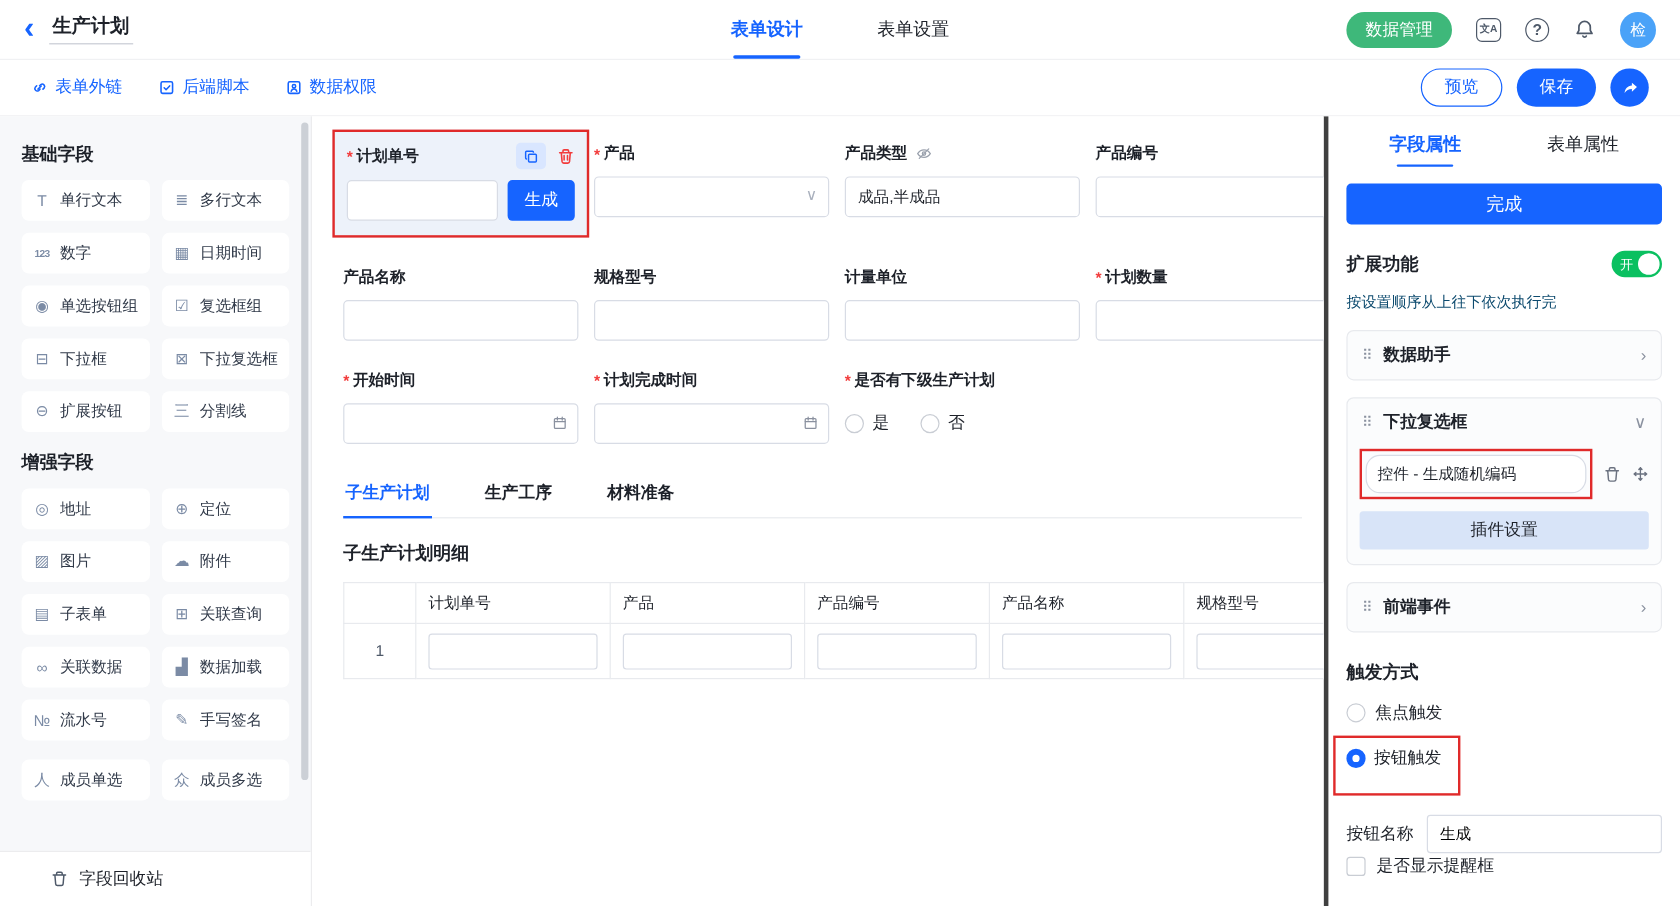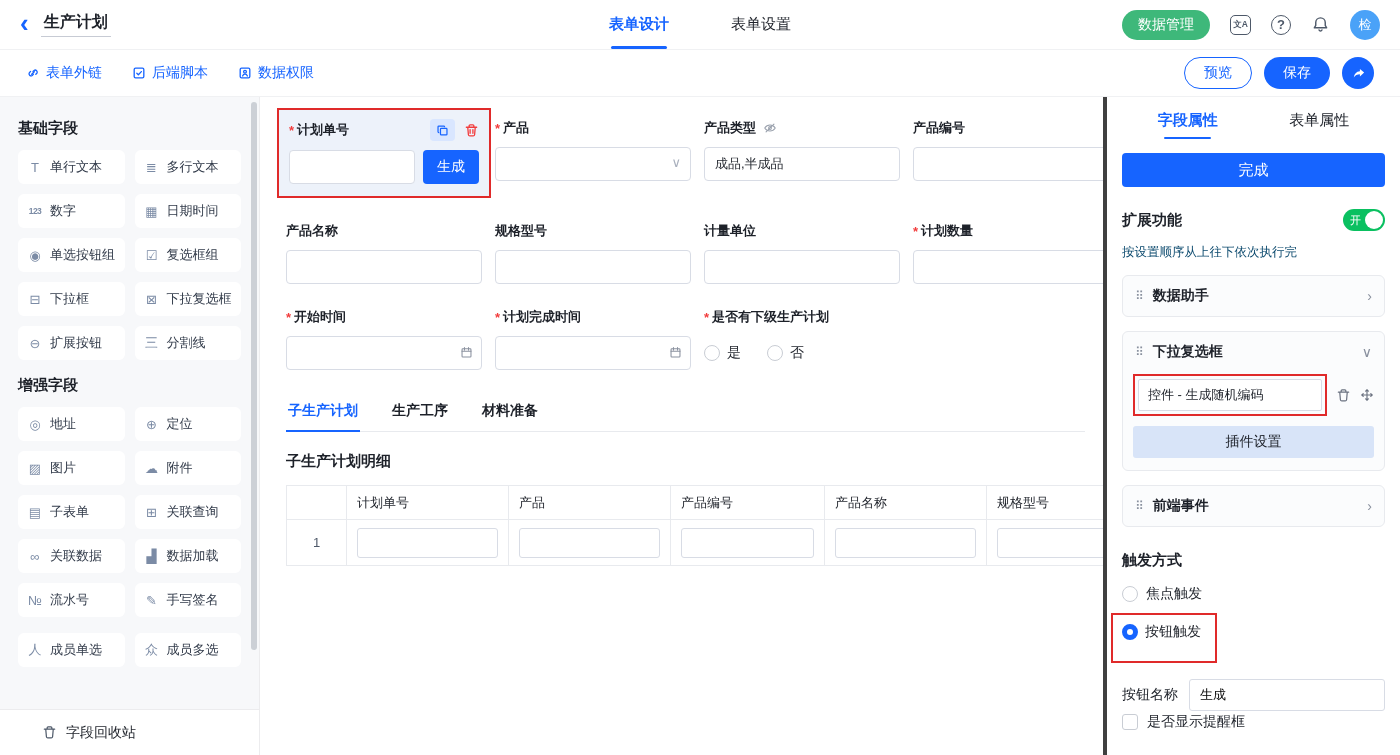--- a/index.html
+++ b/index.html
@@ -64,21 +64,21 @@
 .plan-icons{margin-left:auto;display:flex;align-items:center;gap:9px}
 .copy-btn{width:25px;height:22px;background:#d9e6ff;border-radius:4px;display:flex;align-items:center;justify-content:center;color:#1664ff;border:none;padding:0}
 .trash-red{color:#f23c3c;cursor:pointer}
 .plan-row{display:flex;gap:8px}
 .plan-row .inp{flex:1;min-width:0}
 .btn-gen{width:56px;height:34px;background:#1664ff;color:#fff;border:none;border-radius:4px;font-size:14px;flex:none}
 .radio-line{display:flex;gap:26px;align-items:center;height:34px}
 .radio{display:flex;align-items:center;gap:7px;font-size:14px;cursor:pointer}
 .rdot{width:16px;height:16px;border-radius:50%;border:1px solid #c9cdd4;background:#fff;flex:none}
 .rdot.sel{border:5px solid #1664ff}
-.sub-tabs{display:flex;gap:30px;margin-top:26px;border-bottom:1px solid #e8eaee;margin-right:18px}
+.sub-tabs{display:flex;gap:42px;margin-top:26px;border-bottom:1px solid #e8eaee;margin-right:18px}
 .stab{padding:6px 2px 11px;font-size:14px;position:relative;cursor:pointer;font-weight:600;color:#1d2129}
 .stab.active{color:#1664ff}
 .stab.active::after{content:"";position:absolute;left:0;right:0;bottom:-1px;height:2px;background:#1664ff}
 .subtable-title{font-size:15px;font-weight:700;margin:20px 0 14px}
 table.sub{border-collapse:collapse;table-layout:fixed;width:872px}
 .sub th,.sub td{border:1px solid #e8eaee;font-size:13px;text-align:left;padding:0 10px;height:34px;font-weight:400;color:#1d2129;background:#fff}
 .sub td{height:46px}
 .sub .idx{text-align:center;color:#4e5969}
 .cell-inp{width:100%;height:30px;border:1px solid #d8dce5;border-radius:3px;background:#fff;padding:0 8px;font-size:13px}
 
@@ -95,21 +95,21 @@
 .toggle .knob{position:absolute;right:2px;top:2px;width:18px;height:18px;border-radius:50%;background:#fff}
 .hint{font-size:12.5px;color:#0c4a6e;margin-top:13px}
 .card{margin-top:14px;background:#fbfcfd;border:1px solid #e8eaee;border-radius:6px}
 .card-head{height:40px;display:flex;align-items:center;gap:9px;padding:0 12px;cursor:pointer}
 .drag{color:#8a919f;font-size:12px;cursor:grab}
 .card-label{font-size:14px;font-weight:600}
 .card-chev{margin-left:auto;color:#8a919f;font-size:14px}
 .plugin-body{padding:2px 10px 12px}
 .plugin-row{display:flex;align-items:center;gap:9px}
 .plugin-anno{border:2px solid #e02a2a;padding:3px;flex:1;min-width:0}
-.plugin-inp{width:100%;height:32px;border:1px solid #d8dce5;border-radius:2px;background:#fff;display:flex;align-items:center;padding:0 9px;font-size:13px;white-space:nowrap;overflow:hidden}
+.plugin-inp{width:100%;height:32px;border:1px solid #d8dce5;border-radius:12px;background:#fff;display:flex;align-items:center;padding:0 9px;font-size:13px;white-space:nowrap;overflow:hidden}
 .gicon{color:#6b7280;cursor:pointer;flex:none}
 .btn-plugin{margin-top:10px;width:100%;height:32px;background:#d8e4f8;border:none;border-radius:3px;font-size:14px;color:#1d2129}
 .trigger-title{font-size:15px;font-weight:700;margin-top:24px}
 .tr-row{display:flex;align-items:center;gap:8px;margin-top:15px;font-size:14px}
 .anno-radio{display:inline-flex;border:2px solid #e02a2a;padding:8px 14px 20px 9px;margin:10px 0 0 -11px;gap:8px;align-items:flex-end;font-size:14px}
 .bname-row{display:flex;align-items:center;gap:11px;margin-top:16px;font-size:14px}
 .bname-inp{flex:1;height:32px;border:1px solid #d8dce5;border-radius:3px;padding:0 10px;font-size:13px;min-width:0}
 .cb-row{display:flex;align-items:center;gap:9px;margin-top:2px;font-size:14px}
 .cbox{width:16px;height:16px;border:1px solid #c9cdd4;border-radius:3px;background:#fff;flex:none;cursor:pointer}
 </style>

